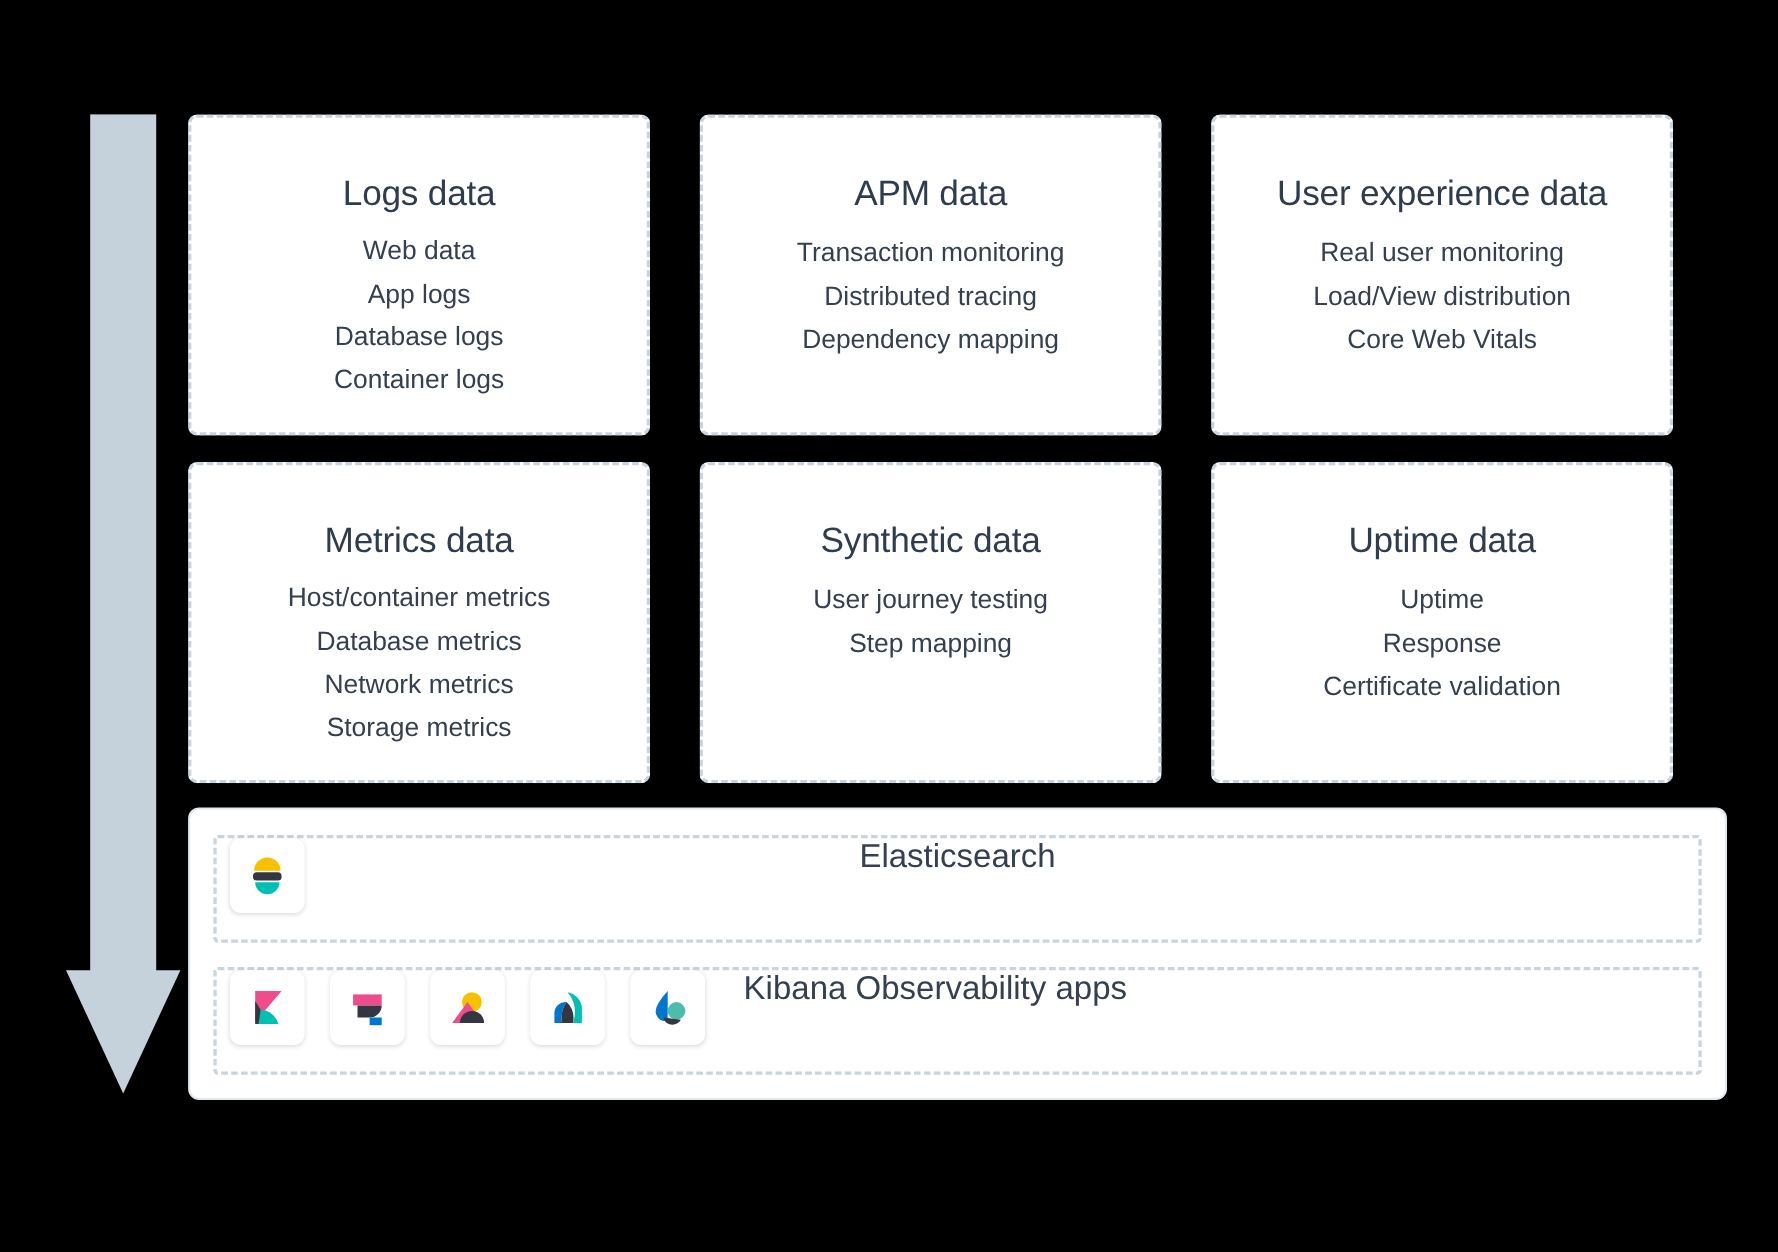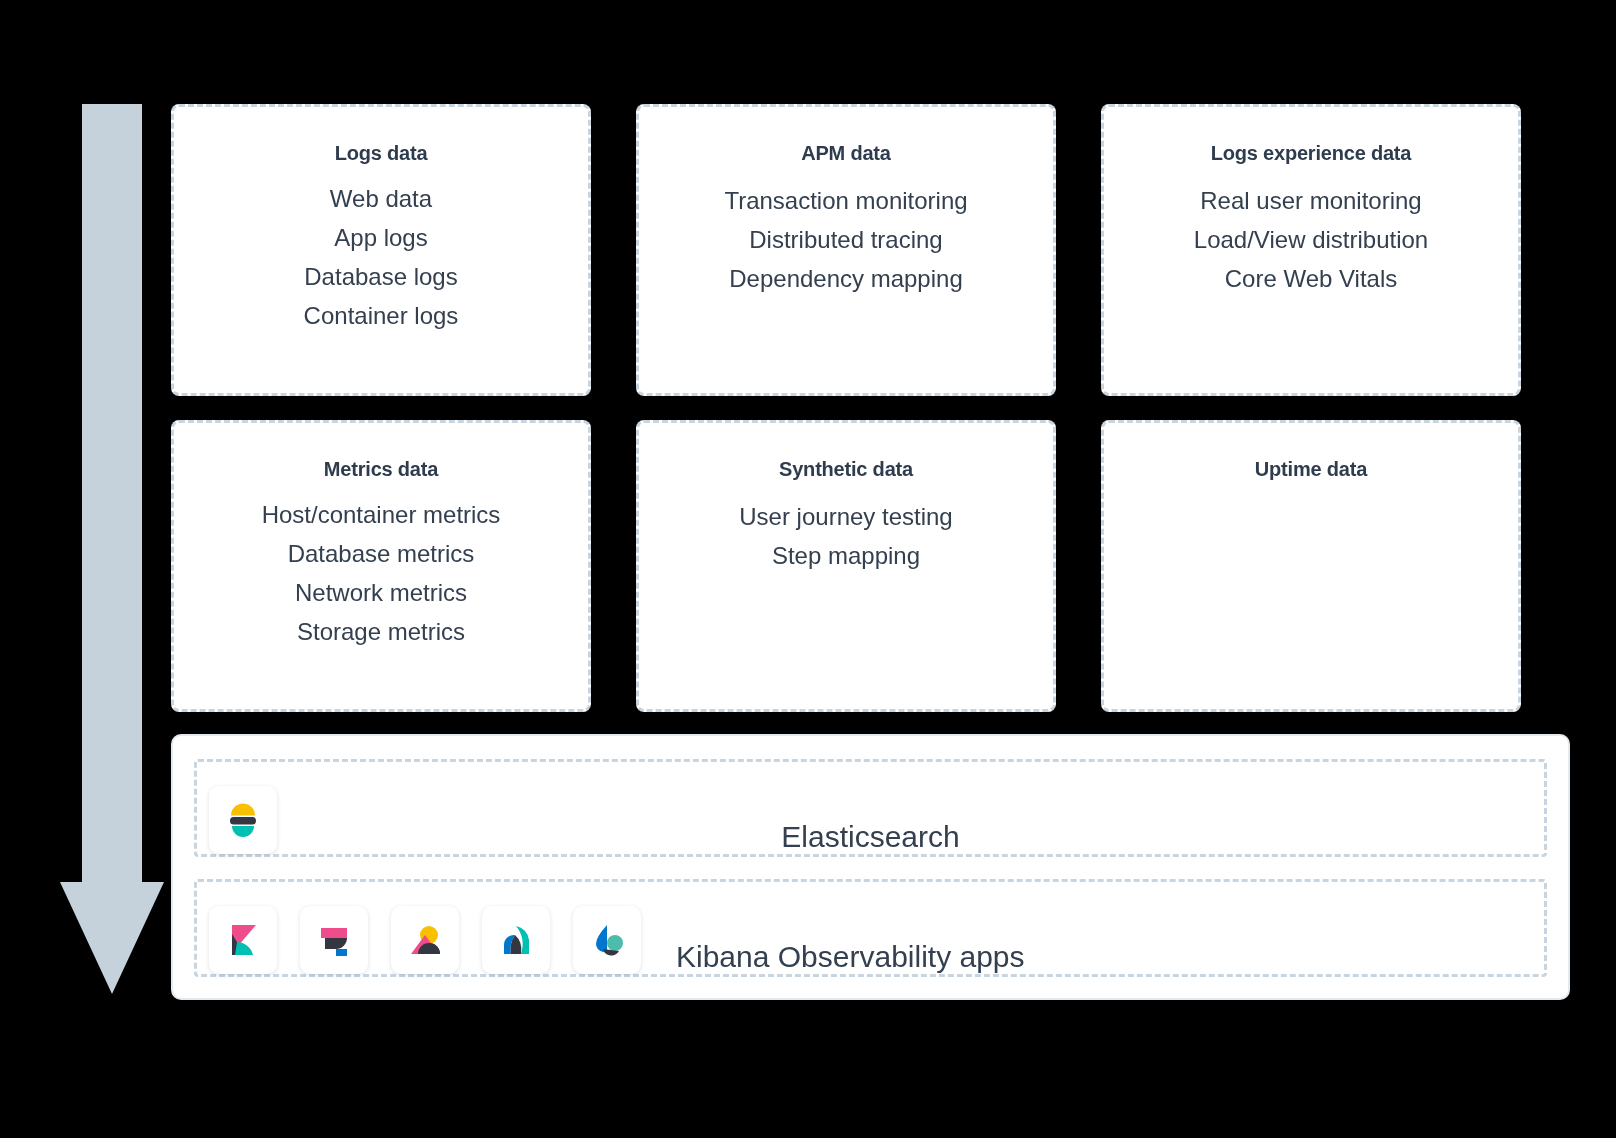--- a/index.html
+++ b/index.html
@@ -64,25 +64,25 @@
   .card {
     box-sizing: border-box;
     height: 292px;
     background: #ffffff;
     border: 3px dashed #c8d4de;
     border-radius: 8px;
     padding: 34px 20px 20px 20px;
     text-align: center;
   }
   .card-title {
-    font-size: 20px;
-    font-weight: bold;
+    font-size: 32px;
+    font-weight: normal;
     color: #2e3c4d;
     letter-spacing: -0.2px;
-    margin: 0 0 14px 0;
+    margin: 15px 0 14px 0;
     line-height: 1.2;
   }
   .card-list {
     list-style: none;
     margin: 0;
     padding: 0;
   }
   .card-list li {
     font-size: 24px;
     color: #34404f;
@@ -104,21 +104,21 @@
     border-radius: 10px;
     padding: 23px 21px;
   }
   .stack-row {
     box-sizing: border-box;
     position: relative;
     height: 98px;
     border: 3px dashed #c8d4de;
     border-radius: 4px;
     display: flex;
-    align-items: flex-end;
+    align-items: flex-start;
     padding-left: 12px;
   }
   .stack-row + .stack-row { margin-top: 22px; gap: 13px; }
 
   .chip {
     flex: 0 0 auto;
     width: 68px;
     height: 68px;
     background: #ffffff;
     border-radius: 10px;
@@ -169,21 +169,21 @@
     <div class="card sparse">
       <div class="card-title">APM data</div>
       <ul class="card-list">
         <li>Transaction monitoring</li>
         <li>Distributed tracing</li>
         <li>Dependency mapping</li>
       </ul>
     </div>
 
     <div class="card sparse">
-      <div class="card-title">Logs experience data</div>
+      <div class="card-title">User experience data</div>
       <ul class="card-list">
         <li>Real user monitoring</li>
         <li>Load/View distribution</li>
         <li>Core Web Vitals</li>
       </ul>
     </div>
 
     <div class="card">
       <div class="card-title">Metrics data</div>
       <ul class="card-list">
@@ -197,20 +197,25 @@
     <div class="card sparse">
       <div class="card-title">Synthetic data</div>
       <ul class="card-list">
         <li>User journey testing</li>
         <li>Step mapping</li>
       </ul>
     </div>
 
     <div class="card sparse">
       <div class="card-title">Uptime data</div>
+      <ul class="card-list">
+        <li>Uptime</li>
+        <li>Response</li>
+        <li>Certificate validation</li>
+      </ul>
     </div>
 
   </div>
 
   <div class="stack-panel">
 
     <div class="stack-row">
       <div class="chip">
         <svg width="40" height="40" viewBox="0 0 40 40" aria-hidden="true">
           <path d="M8 15.5 A12 12 0 0 1 32 15.5 Z" fill="#f9c000"></path>

